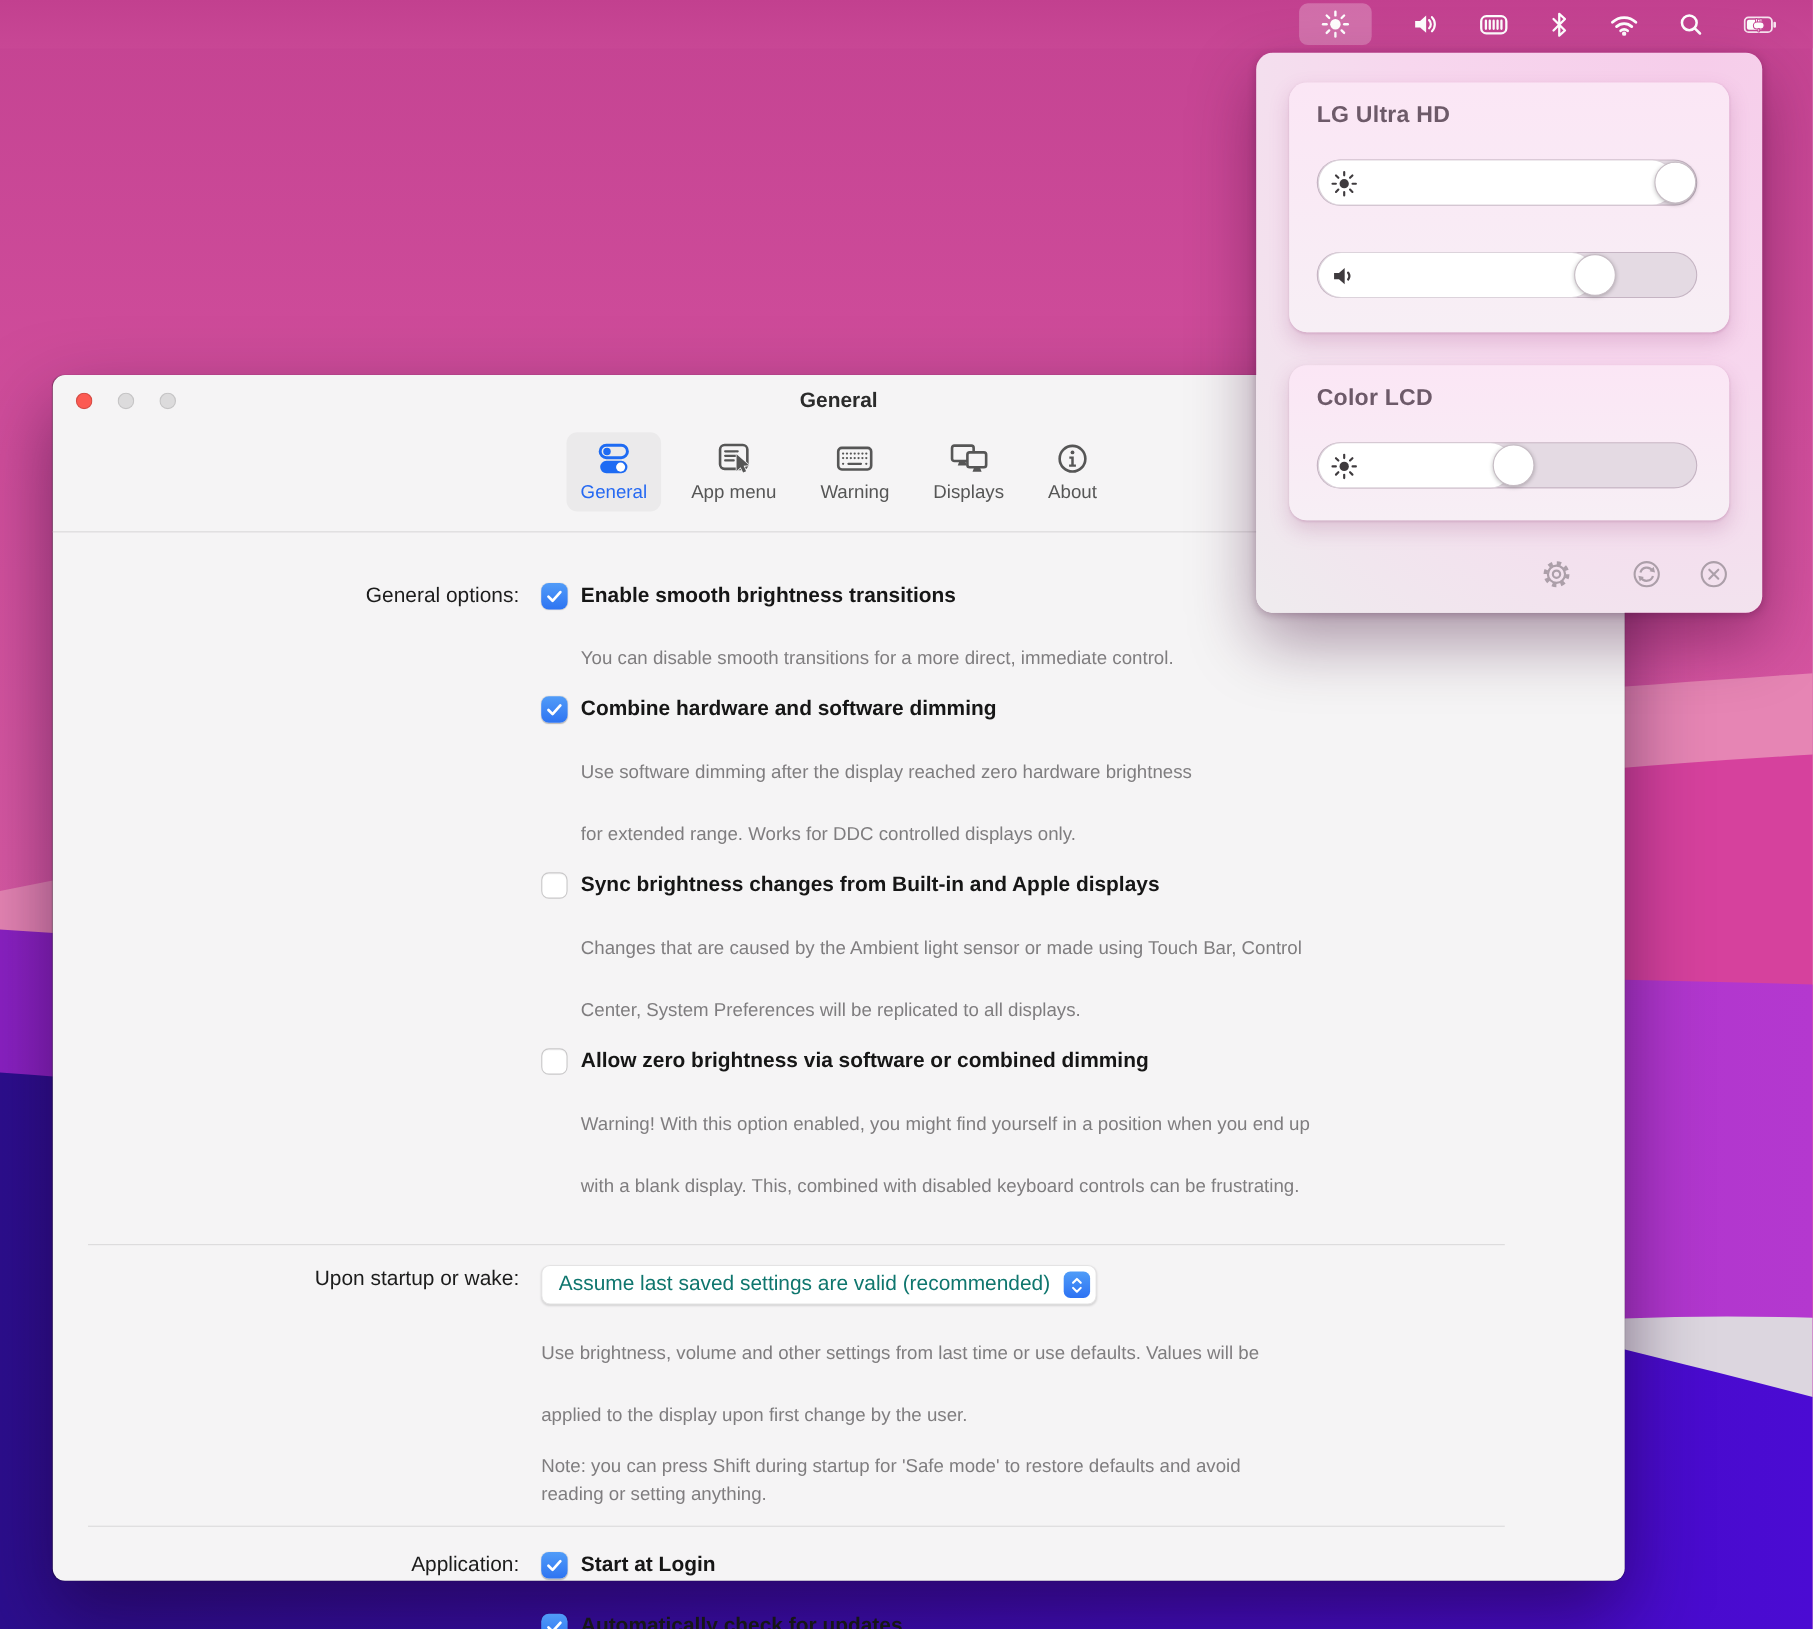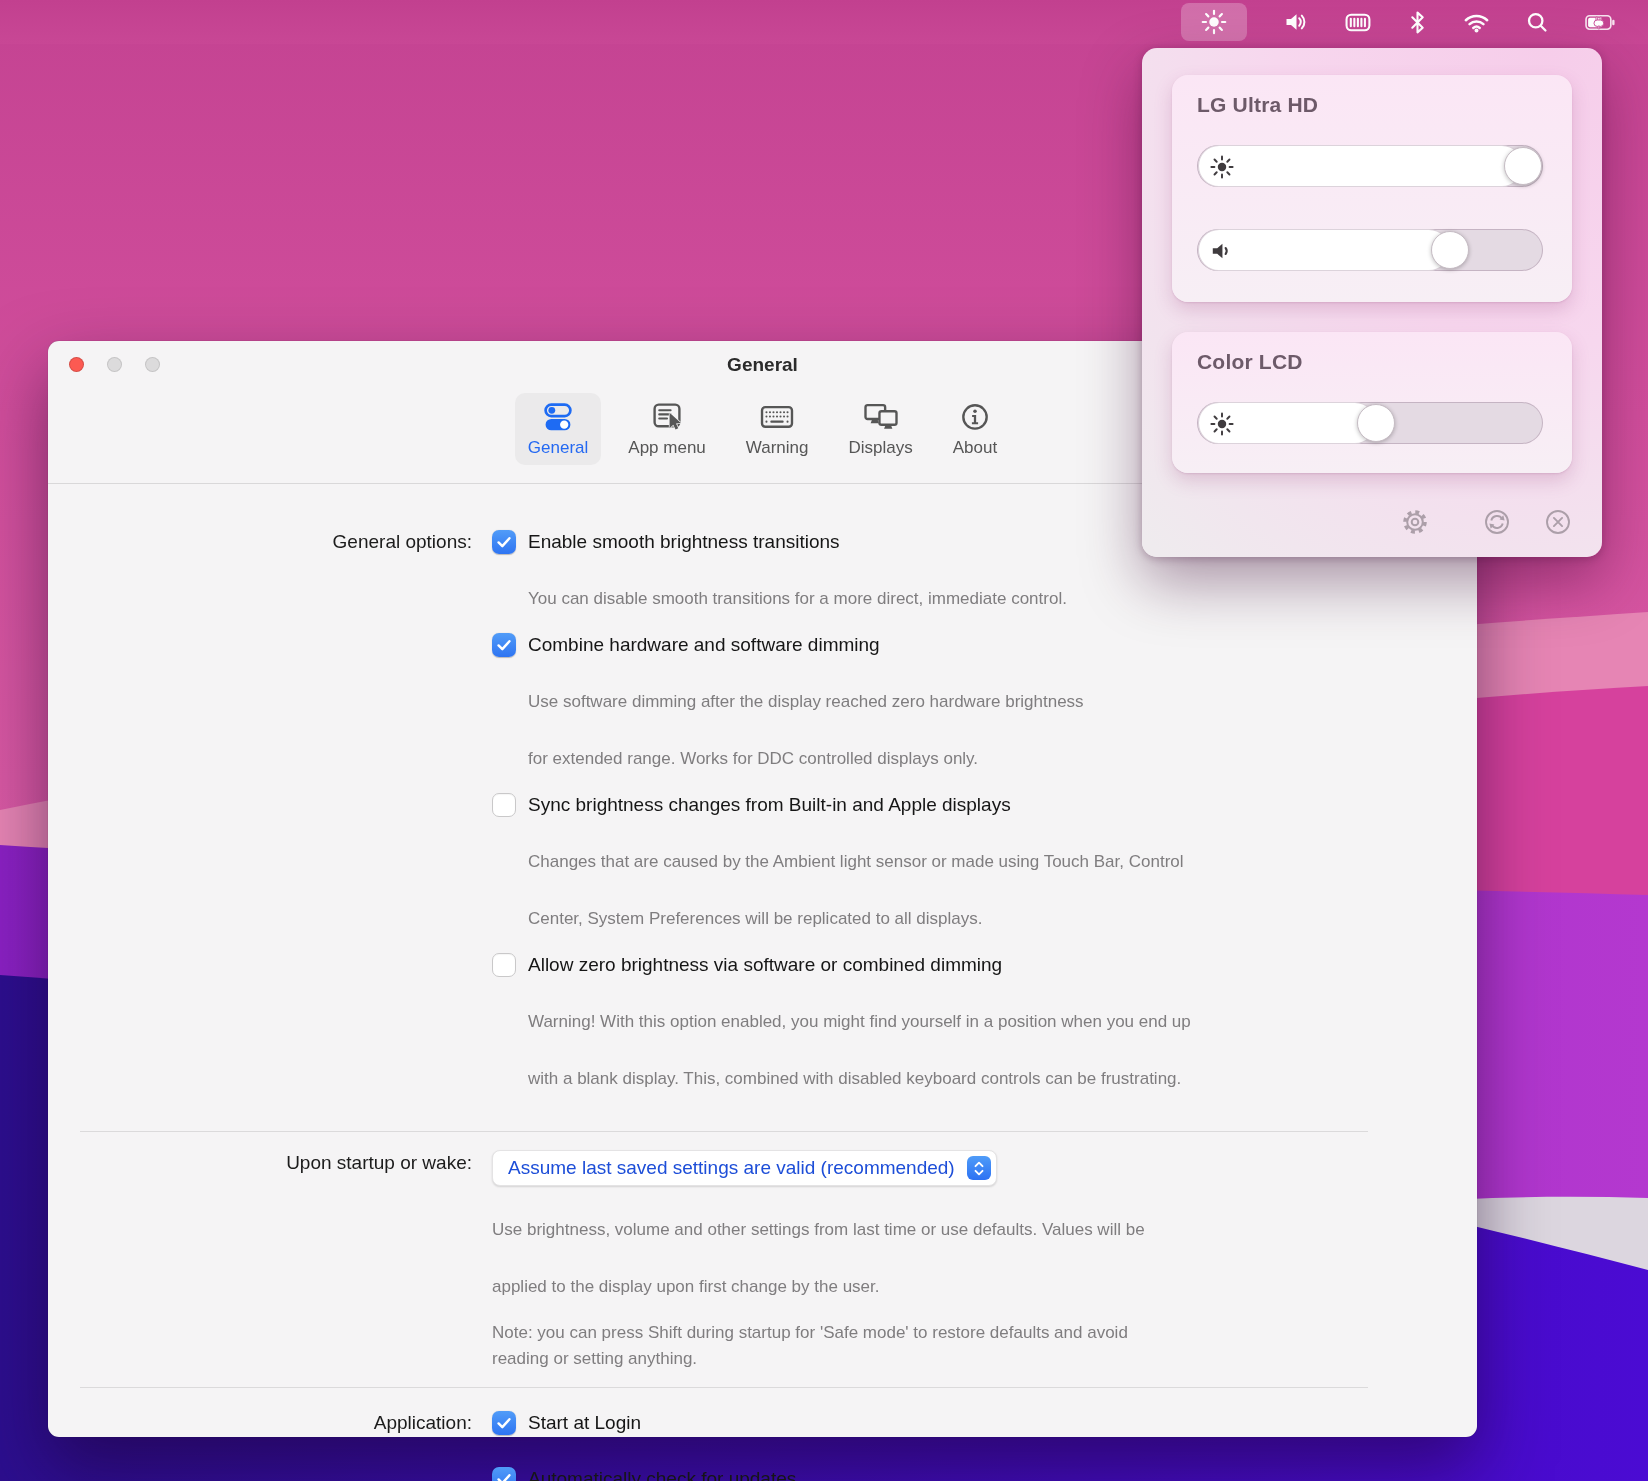--- a/index.html
+++ b/index.html
@@ -55,36 +55,36 @@
     border-radius:10px; color:#565656; }
   .tab.selected { background:#ebeaeb; color:#1e6bf3; }
   .tab-label { margin-top:5px; font-size:17px; }
   .tab.selected .tab-label { color:#2569f2; }
   .toolbar-divider { border-top:1px solid #d9d8d9; }
 
   .content { padding-top:45px; }
   .frow { display:flex; }
   .label-col { width:424px; flex:none; text-align:right; font-size:19px; color:#1c1c1c; white-space:nowrap; padding-top:2px; }
   .ctrl-col { margin-left:20px; flex:1; }
-  .cb-line { display:flex; align-items:center; gap:12px; height:26px; }
+  .cb-line { display:flex; align-items:center; gap:12px; height:26px;font-weight:bold; }
   .cb { width:24px; height:24px; border-radius:7px; flex:none; position:relative; }
   .cb.checked { background:linear-gradient(180deg,#519cf8,#2e74f2); box-shadow:0 0.5px 1px rgba(0,0,0,0.25); }
   .cb.unchecked { background:#ffffff; border:1px solid #c9c8c9; box-shadow:inset 0 1px 1px rgba(0,0,0,0.04); }
   .cb svg { position:absolute; left:2px; top:2px; }
   .cb-label { font-size:19px; color:#161616; white-space:nowrap; }
   .desc { margin:15px 0 20px 36px; font-size:17px; line-height:26px; color:#7f7d7f; }
   .desc div { white-space:nowrap;margin-top:31px; }
   .divider { border-top:1px solid #dbdadb; margin-left:32px; width:1288px; }
   .div1 { margin-top:19px; margin-bottom:18px; }
   .div2 { margin-top:15px; margin-bottom:22px; }
 
   .dropdown { display:inline-flex; align-items:center; height:36px; background:#ffffff;
     border-radius:8px; border:1px solid #e4e3e4; box-shadow:0 1px 2px rgba(0,0,0,0.14);
     padding:0 5px 0 15px; gap:12px; }
-  .dropdown-value { font-size:19px; color:#1d4ed8; white-space:nowrap; }
+  .dropdown-value { font-size:19px; color:#0f766e; white-space:nowrap; }
   .stepper { width:24px; height:24px; border-radius:6px; background:linear-gradient(180deg,#4f9cf8,#2d72f3);
     display:flex; align-items:center; justify-content:center; }
   .note { margin:14px 0 0 36px; font-size:17px; line-height:26px; color:#7f7d7f; }
   .note div { white-space:nowrap; }
   .startup-desc { margin-top:18px; }
 
   .app-cb2 { margin-top:30px; }
   .reset-btn { margin-top:28px; display:inline-flex; align-items:center; height:35px; padding:0 23px;
     background:#ffffff; border:1px solid #dedddd; border-radius:8px;
     box-shadow:0 1px 2px rgba(0,0,0,0.14); font-size:19px; color:#1f1f1f; white-space:nowrap;text-decoration:underline; }

